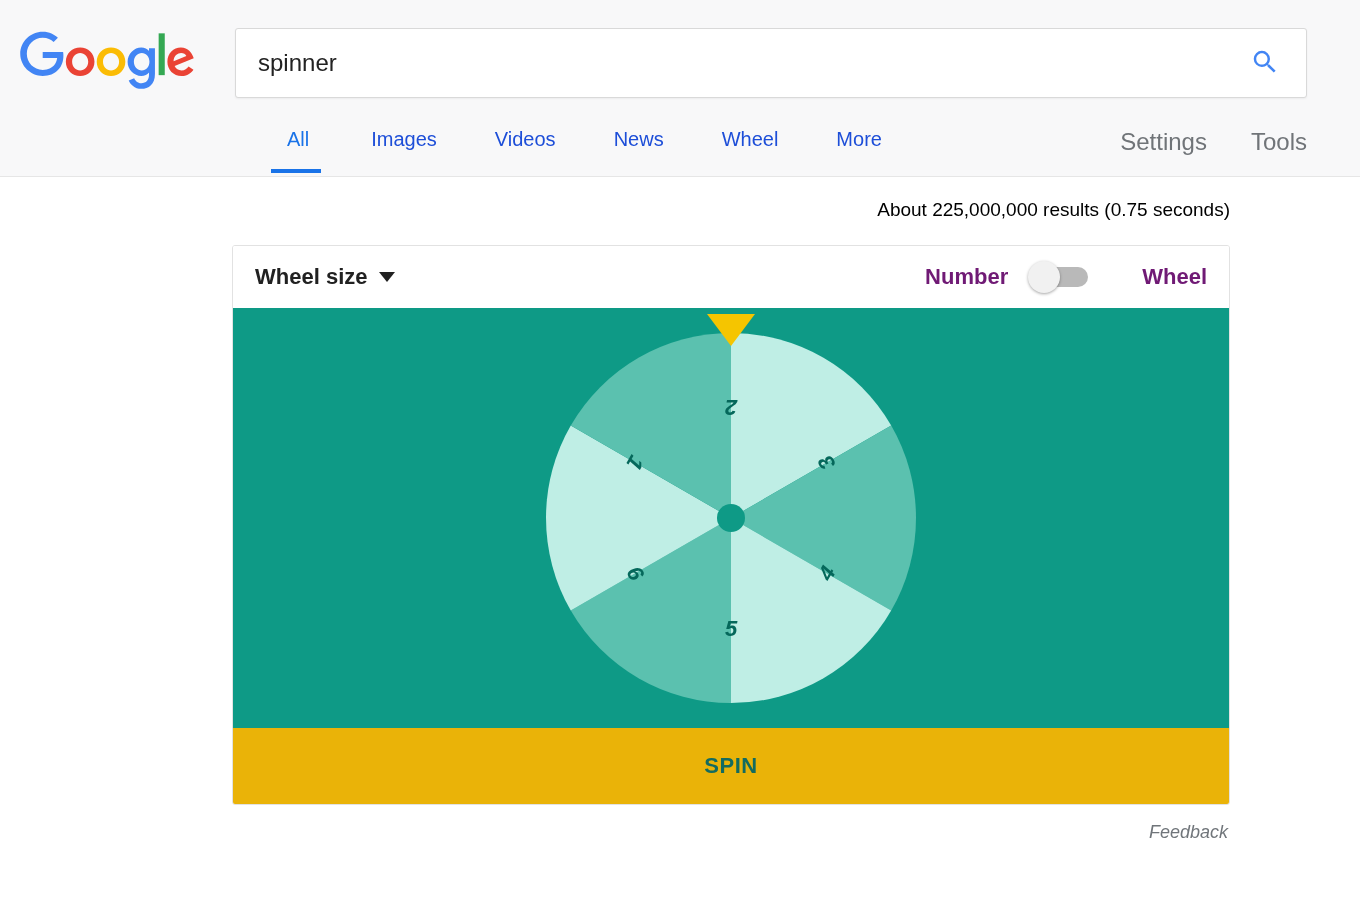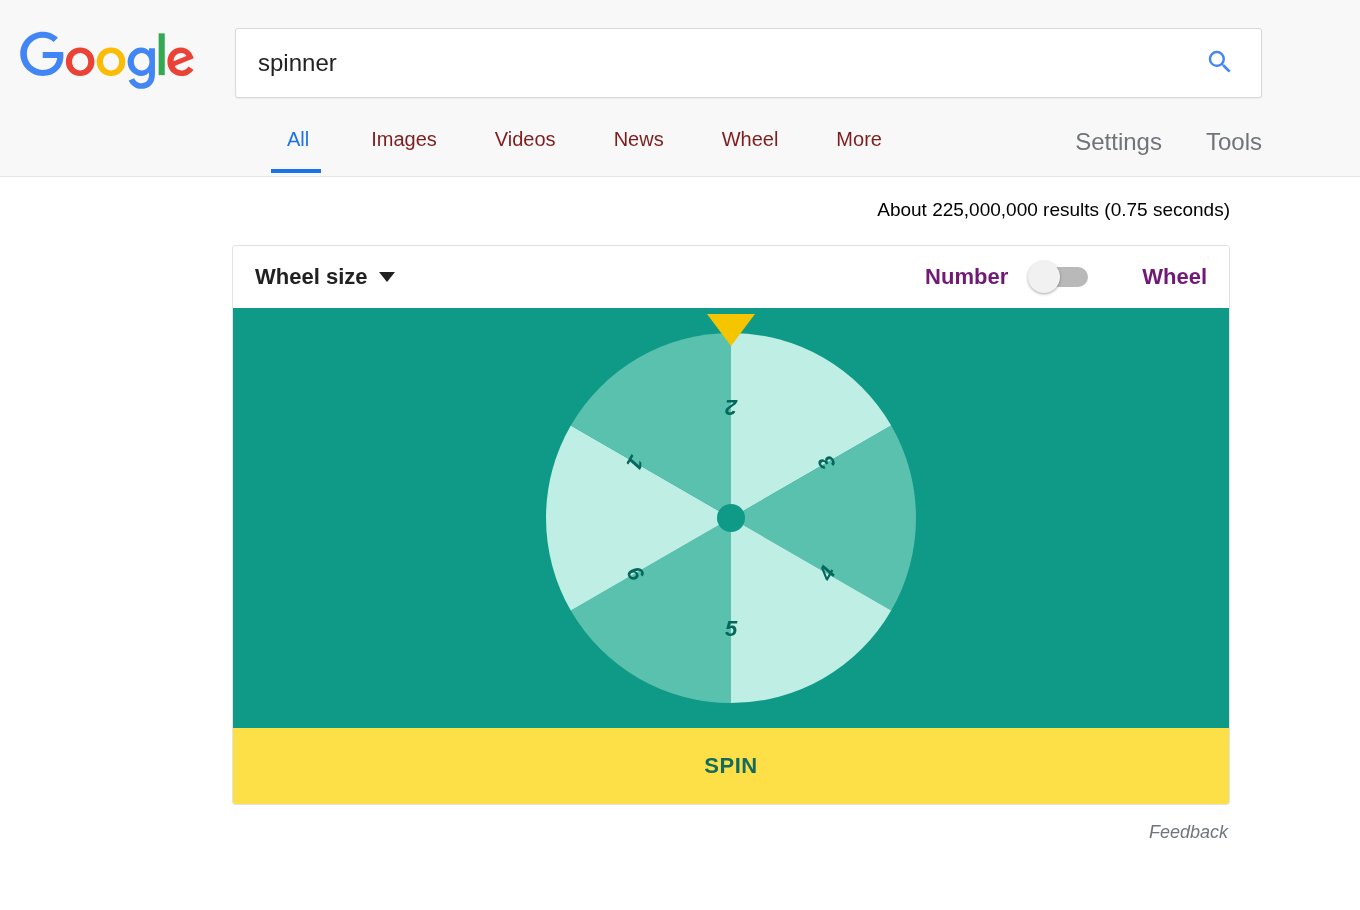--- a/index.html
+++ b/index.html
@@ -15,21 +15,21 @@
     padding-left: 20px;
     display: flex;
     align-items: flex-start;
   }
   .logo {
     margin-top: 2px;
     margin-right: 40px;
   }
   .search-col {
     flex: 1;
-    padding-right: 98px;
+    padding-right: 53px;
   }
   .search-bar {
     display: flex;
     align-items: center;
     height: 70px;
     background: #fff;
     border: 1px solid #d9d9d9;
     border-radius: 3px;
     box-shadow: 0 1px 2px rgba(0,0,0,0.05);
     padding: 0 22px;
@@ -50,21 +50,21 @@
   }
   .tabs-row {
     display: flex;
     margin-top: 24px;
     height: 54px;
     align-items: flex-start;
   }
   .tabs-left { display: flex; }
   .tab {
     font-size: 20px;
-    color: #7f1d1d;
+    color: #1d4ed8;
     padding: 6px 4px 22px 4px;
     margin-right: 50px;
     cursor: pointer;
     position: relative;
   }
   .tab.active {
     color: #1a73e8;
     font-weight: 400;
     margin-right: 54px;
     margin-left: 48px;
@@ -160,21 +160,21 @@
     box-shadow: 0 1px 3px rgba(0,0,0,0.35);
   }
   .wheel-stage {
     background: #0e9a86;
     height: 420px;
     display: flex;
     align-items: center;
     justify-content: center;
   }
   .spin-bar {
-    background: #fde047;
+    background: #eab308;
     height: 76px;
     border: none;
     width: 100%;
     font-size: 22px;
     font-weight: 700;
     color: #136b5f;
     letter-spacing: 0.5px;
     cursor: pointer;
   }
   .feedback {

